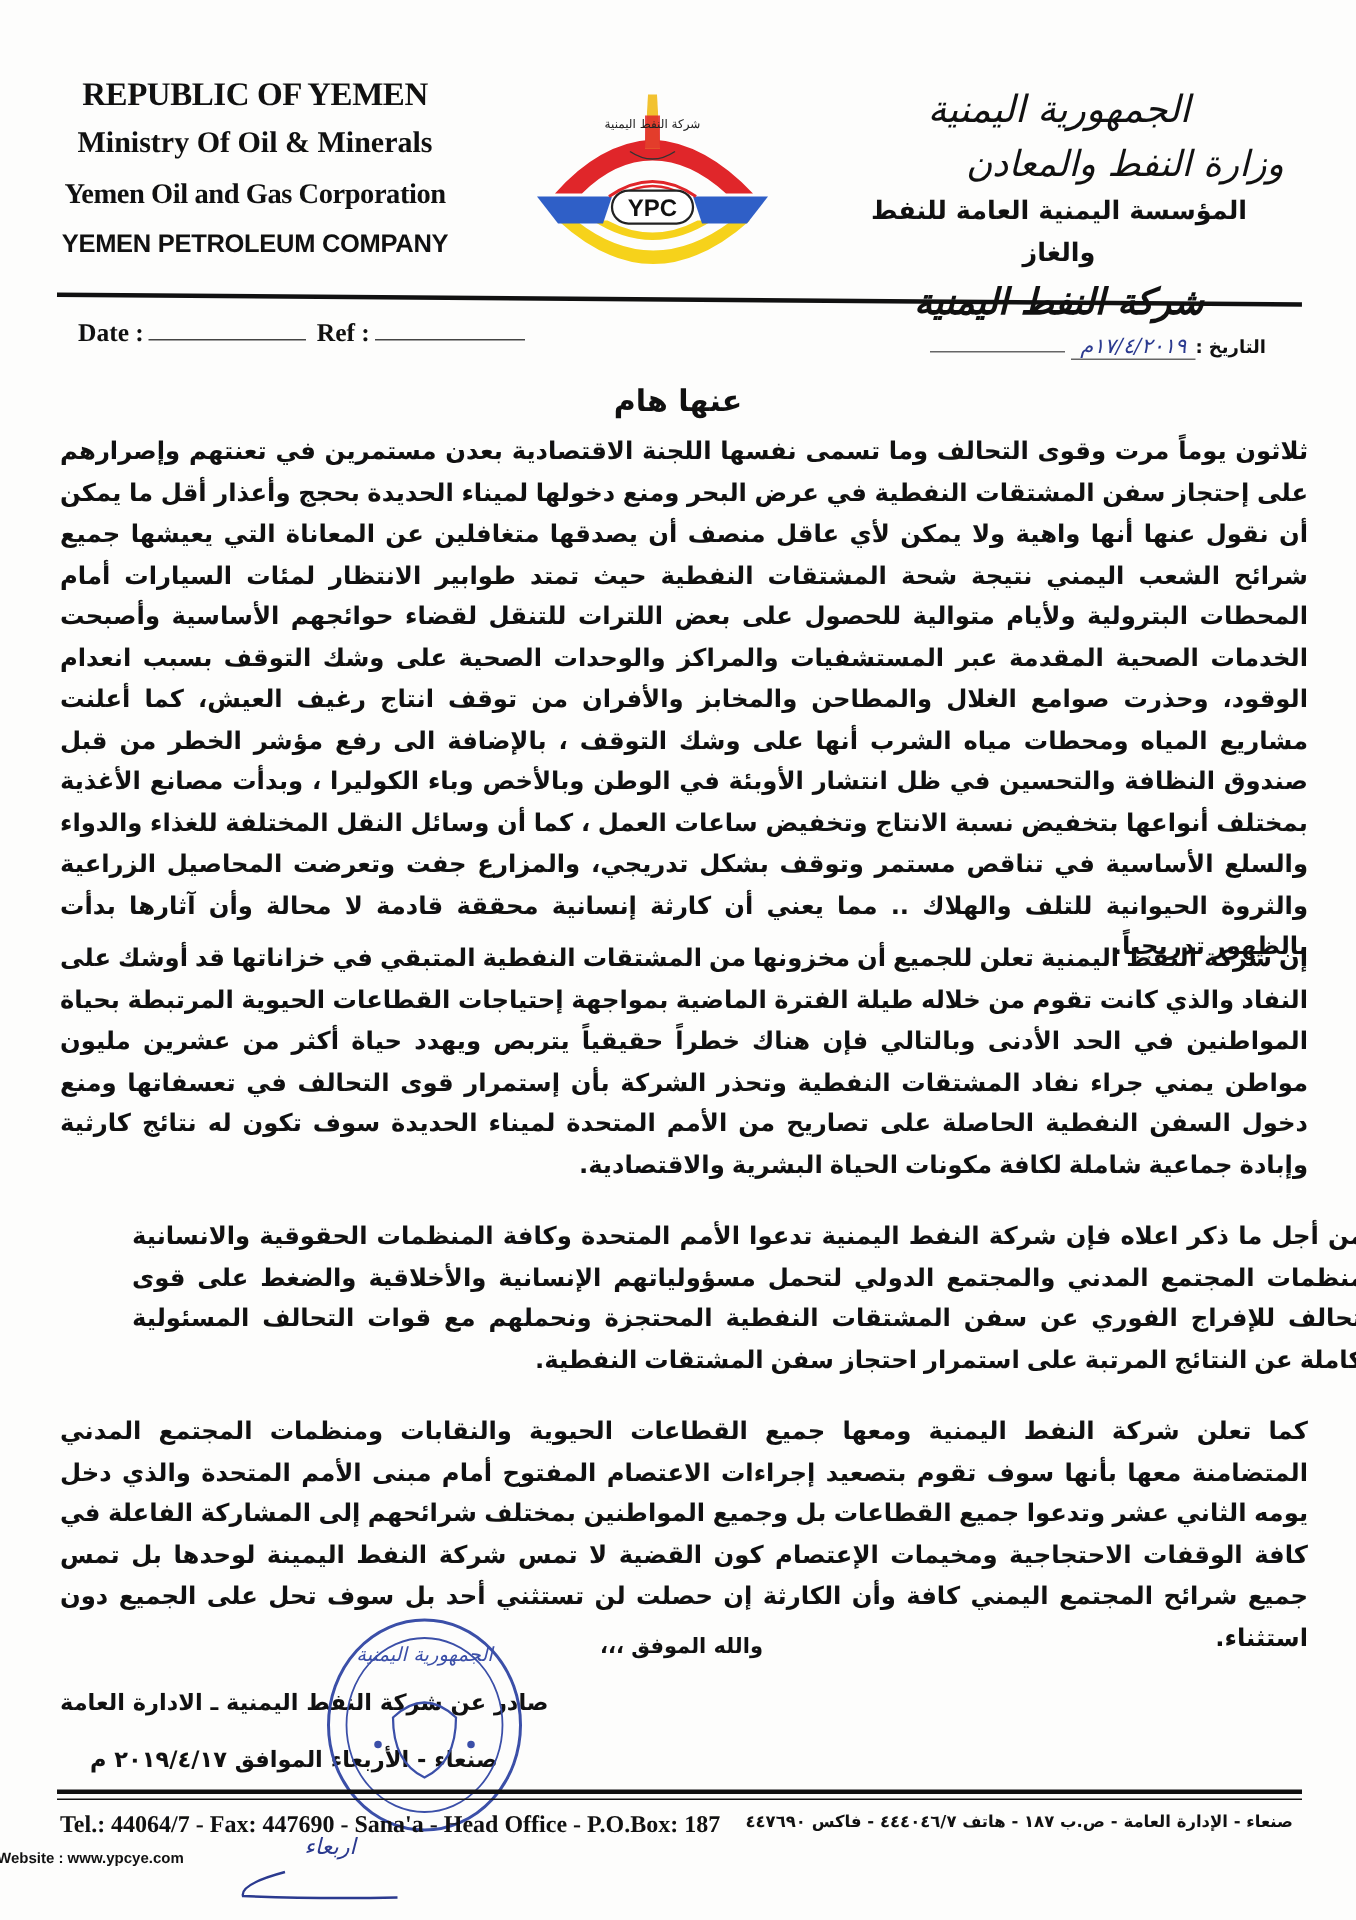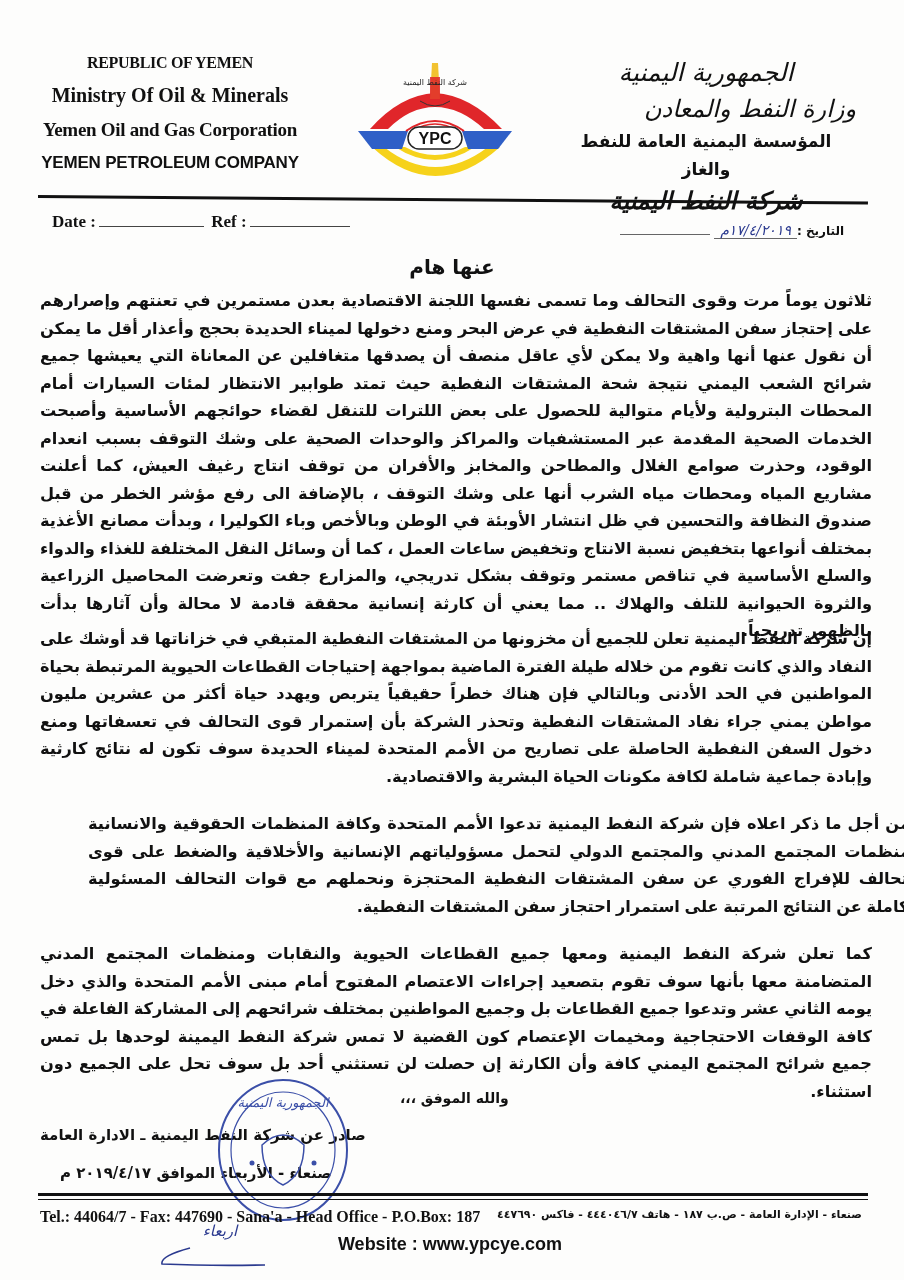--- a/index.html
+++ b/index.html
@@ -1,21 +1,21 @@
 <!DOCTYPE html>
 <html><head>
 <meta charset="utf-8">
 <style>
   html, body { margin: 0; padding: 0; background: #ffffff; }
   body { width: 904px; height: 1280px; position: relative; overflow: hidden; color: #111; }
   .page { position: absolute; inset: 0; background: #fdfdfc; }
 
   
   .hdr-en { position: absolute; left: 40px; top: 48px; width: 260px; text-align: center; font-family: "Liberation Serif", serif; color: #111; }
-  .hdr-en .l1 { font-size: 16px; font-weight: bold; letter-spacing: -0.3px; line-height: 30px; }
+  .hdr-en .l1 { font-size: 22px; font-weight: bold; letter-spacing: -0.3px; line-height: 30px; }
   .hdr-en .l2 { font-size: 20px; font-weight: bold; line-height: 34px; }
   .hdr-en .l3 { font-size: 19px; font-weight: bold; line-height: 36px; letter-spacing: -0.3px; }
   .hdr-en .l4 { font-family: "Liberation Sans", sans-serif; font-size: 17px; font-weight: bold; line-height: 30px; letter-spacing: -0.2px; }
 
   .hdr-ar { position: absolute; right: 48px; top: 55px; width: 300px; text-align: center; direction: rtl; color: #111; }
   .hdr-ar .a1 { font-family: "DejaVu Serif", serif; font-size: 25px; font-style: italic; line-height: 36px; }
   .hdr-ar .a2 { font-family: "DejaVu Serif", serif; font-size: 24px; font-style: italic; line-height: 36px; text-align: right; }
   .hdr-ar .a3 { font-family: "DejaVu Sans", sans-serif; font-size: 17px; font-weight: bold; line-height: 28px; }
   .hdr-ar .a4 { font-family: "DejaVu Serif", serif; font-size: 24px; font-weight: bold; font-style: italic; line-height: 36px; }
 
@@ -47,21 +47,21 @@
   .closing .dateline { position: absolute; left: 60px; top: 74px; direction: rtl; font-family: "DejaVu Sans", sans-serif; font-size: 15px; font-weight: bold; white-space: nowrap; }
 
   
   .stamp { position: absolute; left: 212px; top: 1075px; width: 142px; height: 150px; }
 
   
   .ftr-rule1 { position: absolute; left: 38px; top: 1193px; width: 830px; height: 3px; background: #111; }
   .ftr-rule2 { position: absolute; left: 38px; top: 1199px; width: 830px; height: 1px; background: #111; }
   .ftr-en { position: absolute; left: 40px; top: 1208px; font-family: Liberation Serif, serif; font-size: 16px; font-weight: bold; white-space: nowrap; }
   .ftr-ar { position: absolute; right: 42px; top: 1208px; direction: rtl; font-family: "DejaVu Sans", sans-serif; font-size: 11px; font-weight: bold; white-space: nowrap; }
-  .ftr-web { position: absolute; left: 0; right: 0; top: 1234px; text-align: center; font-family: "Liberation Sans", sans-serif; font-size: 18px; font-weight: bold; }
+  .ftr-web { position: absolute; left: 0; right: 0; top: 1234px; text-align: left; font-family: "Liberation Sans", sans-serif; font-size: 10px; font-weight: bold; }
   .ftr-web span { position: relative; left: -2px; }
 
   .signature { position: absolute; left: 150px; top: 1218px; width: 120px; height: 55px; }
 </style>
 </head>
 <body>
 
 <div class="page">
 
   <div class="hdr-en">

